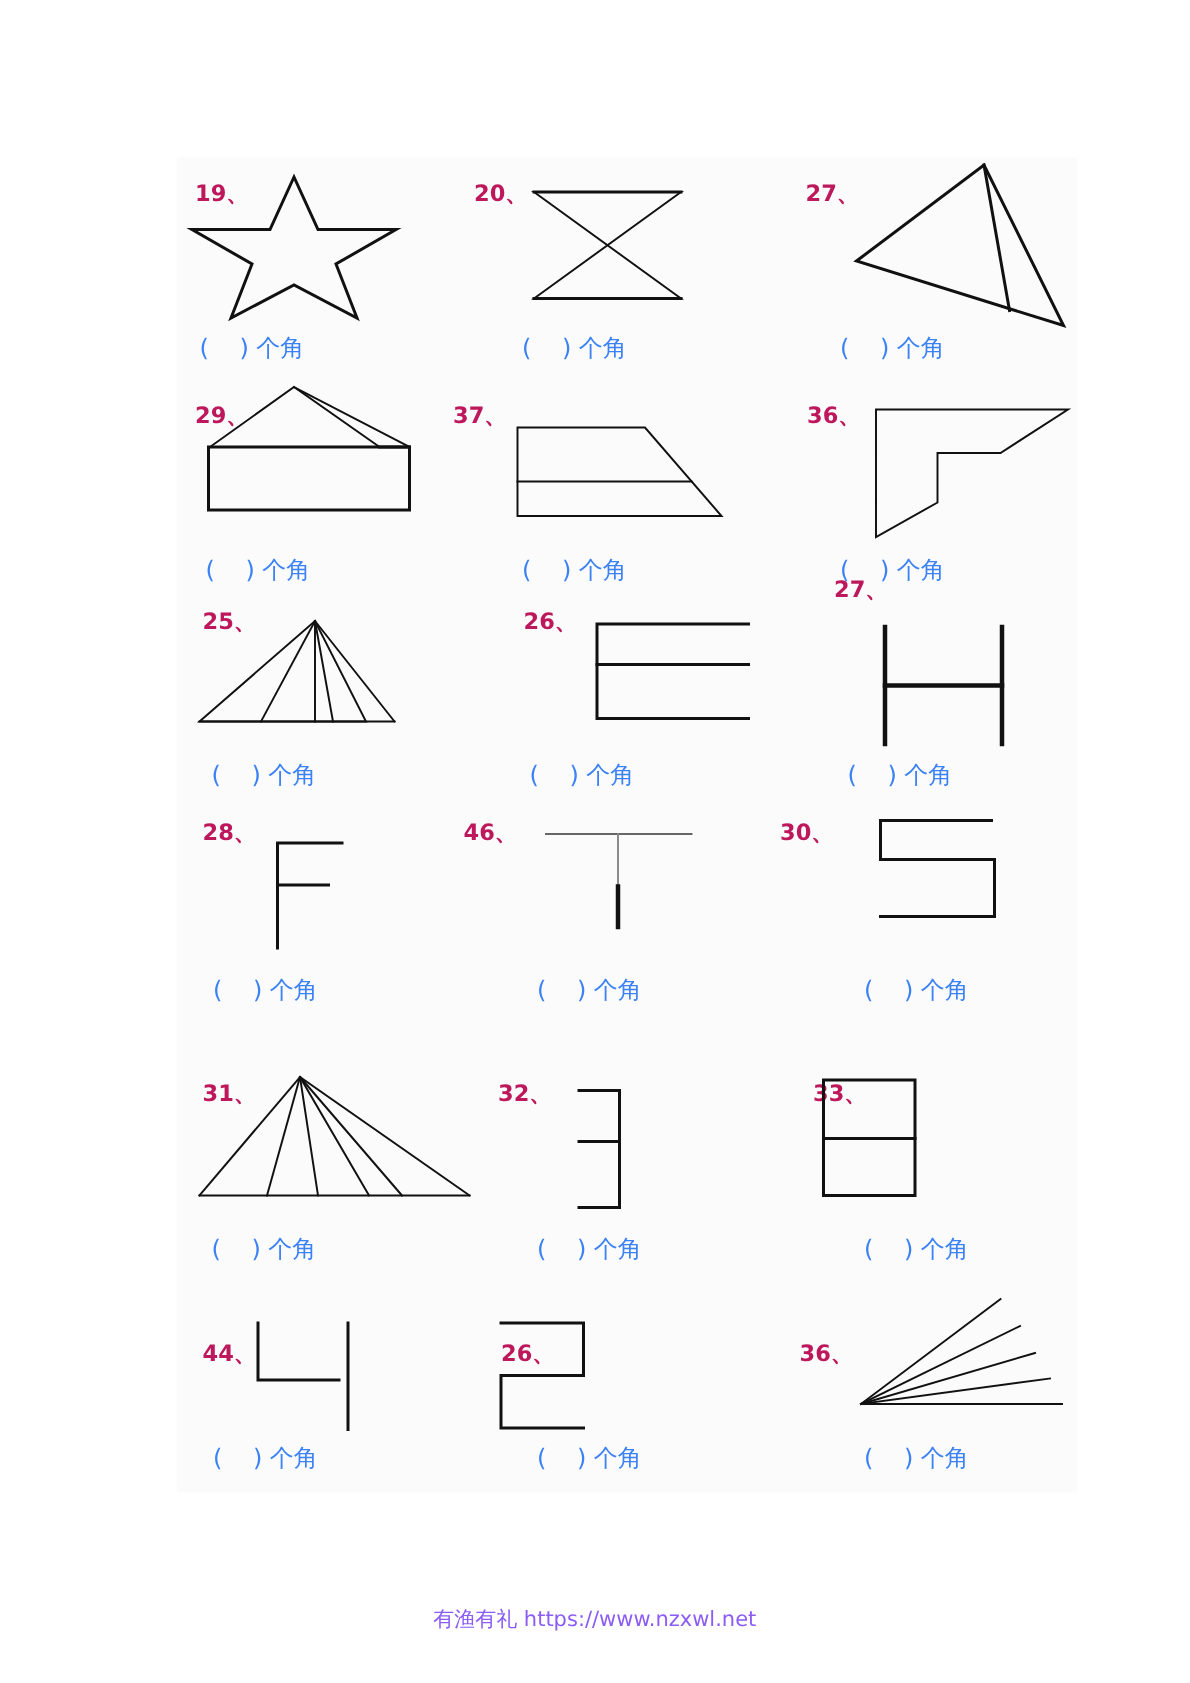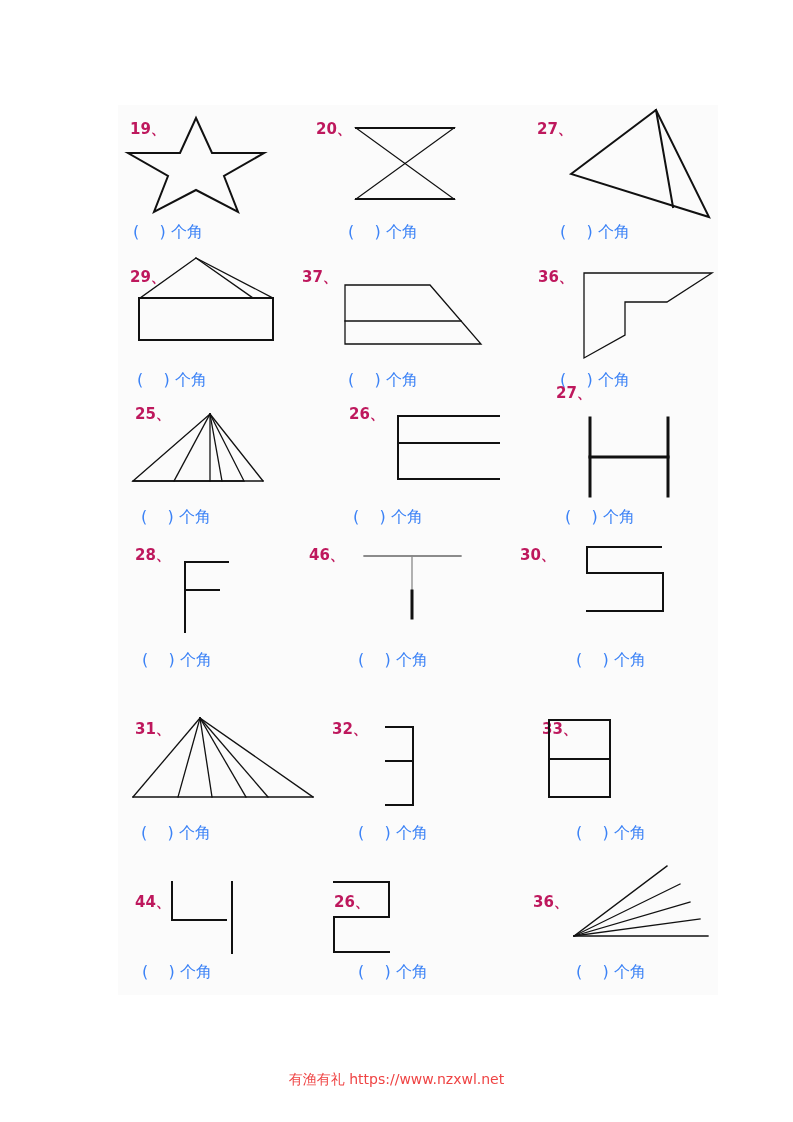--- a/index.html
+++ b/index.html
@@ -4,21 +4,21 @@
 <style>
   html, body { margin:0; padding:0; }
   body { width:793px; height:1122px; background:#ffffff; position:relative; overflow:hidden;
          font-family:"DejaVu Sans", sans-serif; color:#222; }
   .sheet { position:absolute; left:118px; top:105px; width:600px; height:890px; background:#fbfbfb; }
   .num { position:absolute; font-size:15px; font-weight:bold; color:#be185d; letter-spacing:0; }
   .ans { position:absolute; font-size:16px; font-weight:normal; color:#3b82f6; white-space:pre; }
   svg.fig { position:absolute; overflow:visible; }
   svg.fig * { fill:none; stroke:#111; stroke-width:2; stroke-linecap:square; }
   svg.fig .thin { stroke-width:1.3; }
-  .footer { position:absolute; left:0; width:793px; top:1071px; text-align:center; font-size:14px; color:#ef4444; }
+  .footer { position:absolute; left:0; width:793px; top:1071px; text-align:center; font-size:14px; color:#8b5cf6; }
 </style>
 </head>
 <body>
 
 <div class="sheet"></div>
 
 <div class="num" style="left:130px;top:120px">19、</div>
 <svg class="fig" style="left:0;top:0" width="793" height="1122">
   <polygon points="196,118 212,153 264,153 224,176 238,212 196,190 154,212 168,176 128,153 180,153"></polygon>
 </svg>

